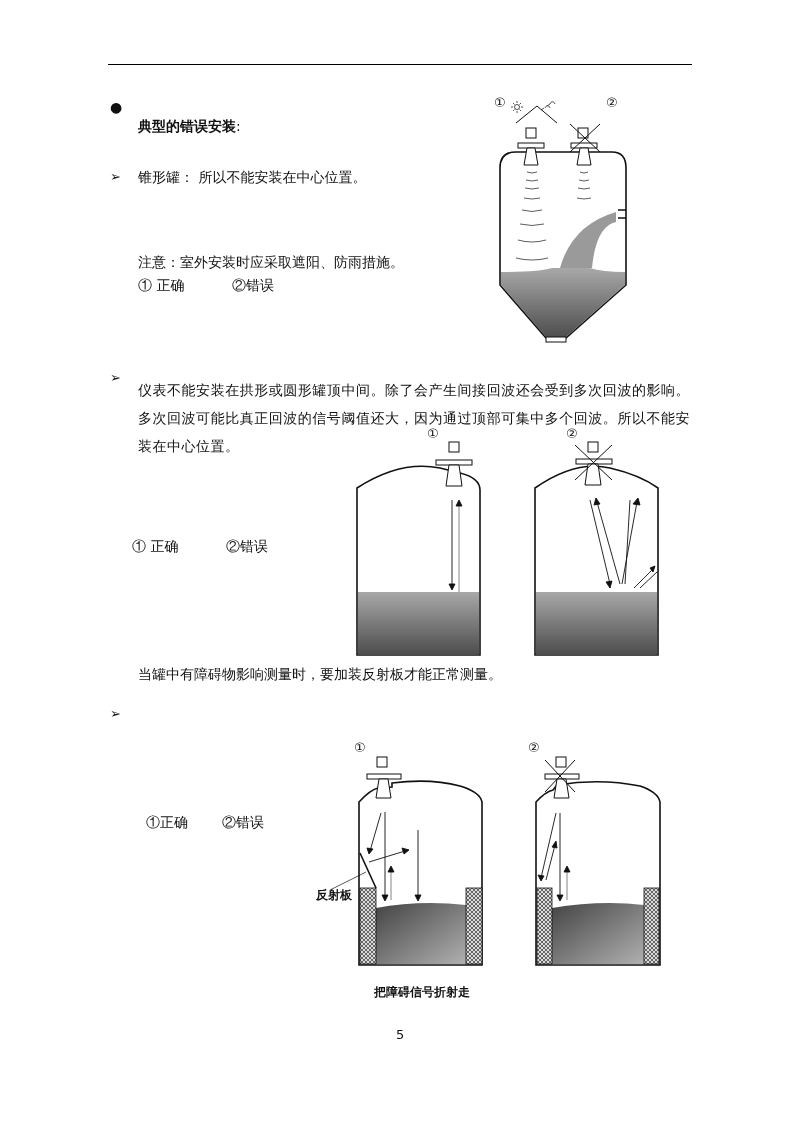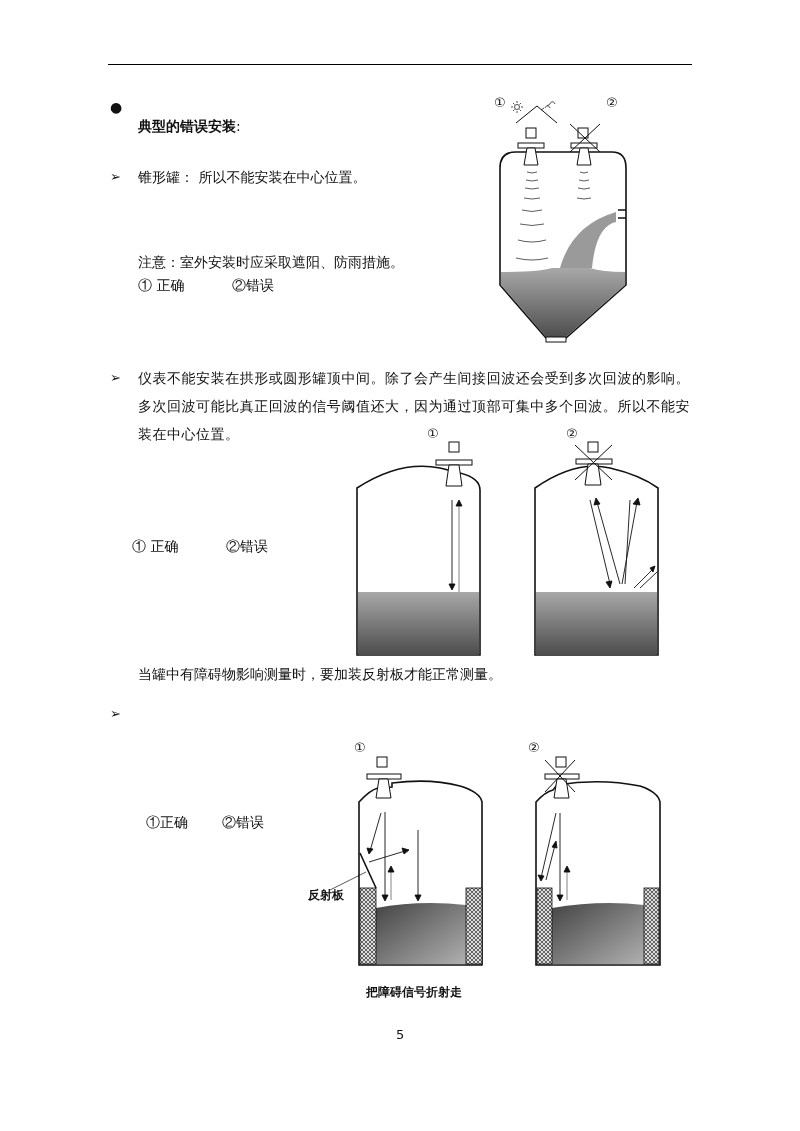--- a/index.html
+++ b/index.html
@@ -3,22 +3,22 @@
 <meta charset="utf-8">
 <style>
   html, body { margin:0; padding:0; background:#ffffff; }
   body { width:800px; height:1131px; position:relative; overflow:hidden;
          font-family:"DejaVu Serif","Liberation Serif",serif; color:#111; }
   .abs { position:absolute; }
   .hrule { left:108px; top:64px; width:584px; height:0; border-top:1.5px solid #000; }
   .txt { font-size:14px; line-height:20px; white-space:nowrap; }
   .bold { font-weight:bold; font-family:"DejaVu Sans","Liberation Sans",sans-serif; }
   .bullet { font-size:13px; }
-  .para { font-size:14px; line-height:28px; width:552px; white-space:normal; letter-spacing:0.5px; text-align:justify; }
-  .label-sans { font-family:Liberation Sans, sans-serif; font-size:12px; font-weight:bold; }
+  .para { font-size:14px; line-height:28px; width:552px; white-space:normal; letter-spacing:0.5px; text-align:justify;margin-top:12px; }
+  .label-sans { font-family:Liberation Sans, sans-serif; font-size:12px; font-weight:bold;margin-left:8px; }
   .circ { font-family:"DejaVu Sans","Liberation Sans",sans-serif; font-size:13px; }
   svg { position:absolute; overflow:visible; }
   .pagenum { font-family:"DejaVu Sans","Liberation Sans",sans-serif; font-size:13px; }
 </style>
 </head>
 <body>
 
 <div class="abs hrule"></div>
 
 <div class="abs txt" style="left:110px;top:97px;">●</div>

